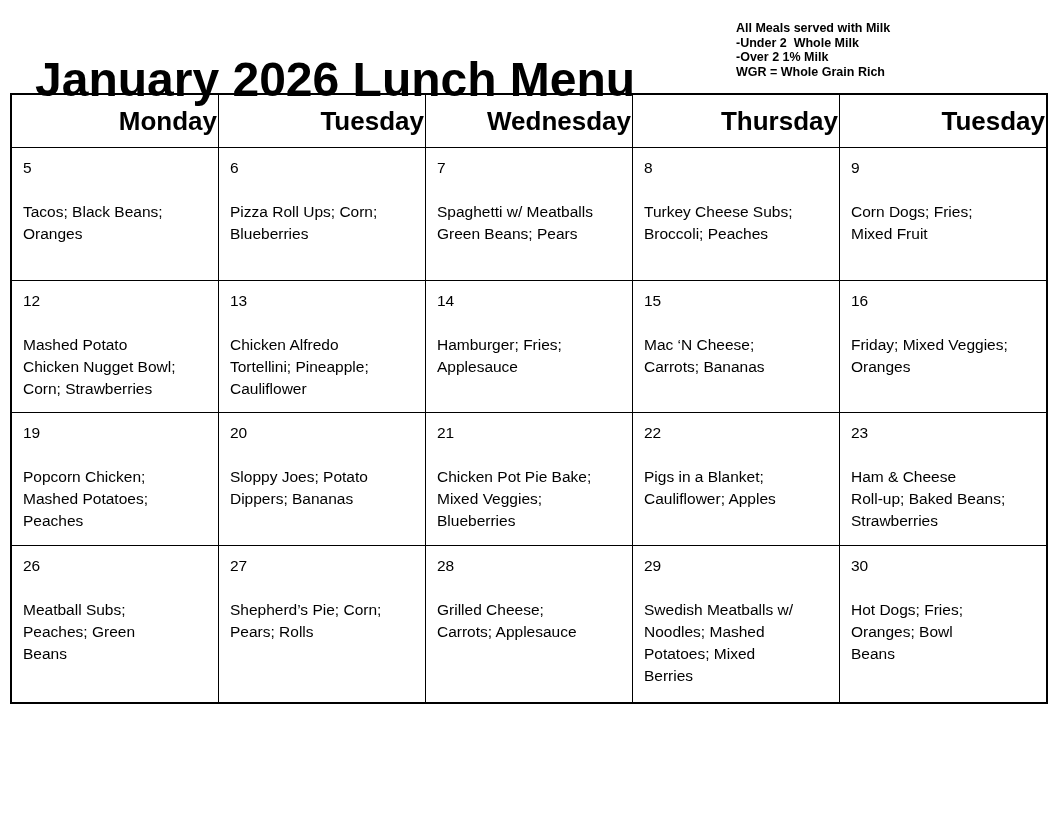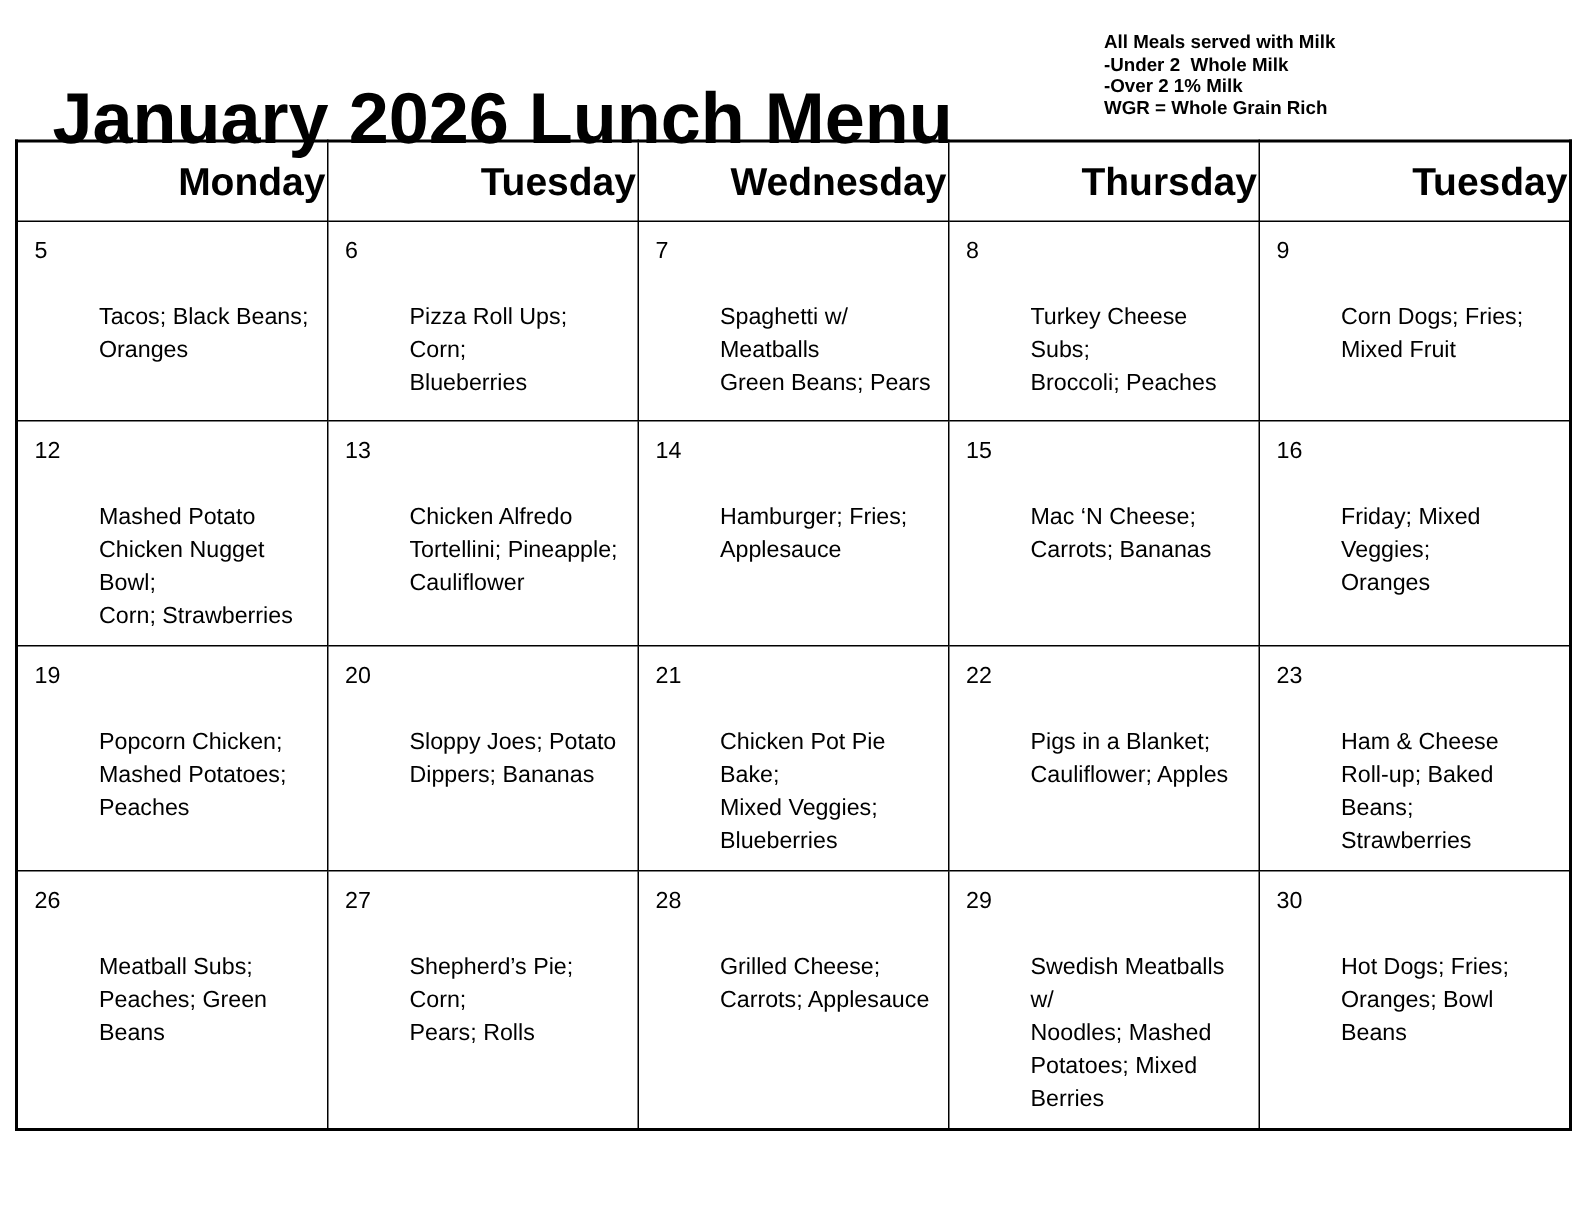--- a/index.html
+++ b/index.html
@@ -64,21 +64,20 @@
   }
   tr.week-row-1 { height: 133px; }
   tr.week-row-2 { height: 132px; }
   tr.week-row-3 { height: 133px; border-radius: 21px; }
   tr.week-row-4 { height: 157px; padding-left: 16px; }
   .date-num {
     margin-bottom: 22px;
   }
   .menu-text {
     white-space: pre-line;
-    margin-left: 43px;
   }
 </style>
 </head>
 <body>
 
 <h1 class="page-title">January 2026 Lunch Menu</h1>
 
 <div class="notes">
   <div>All Meals served with Milk</div>
   <div>-Under 2  Whole Milk</div>

